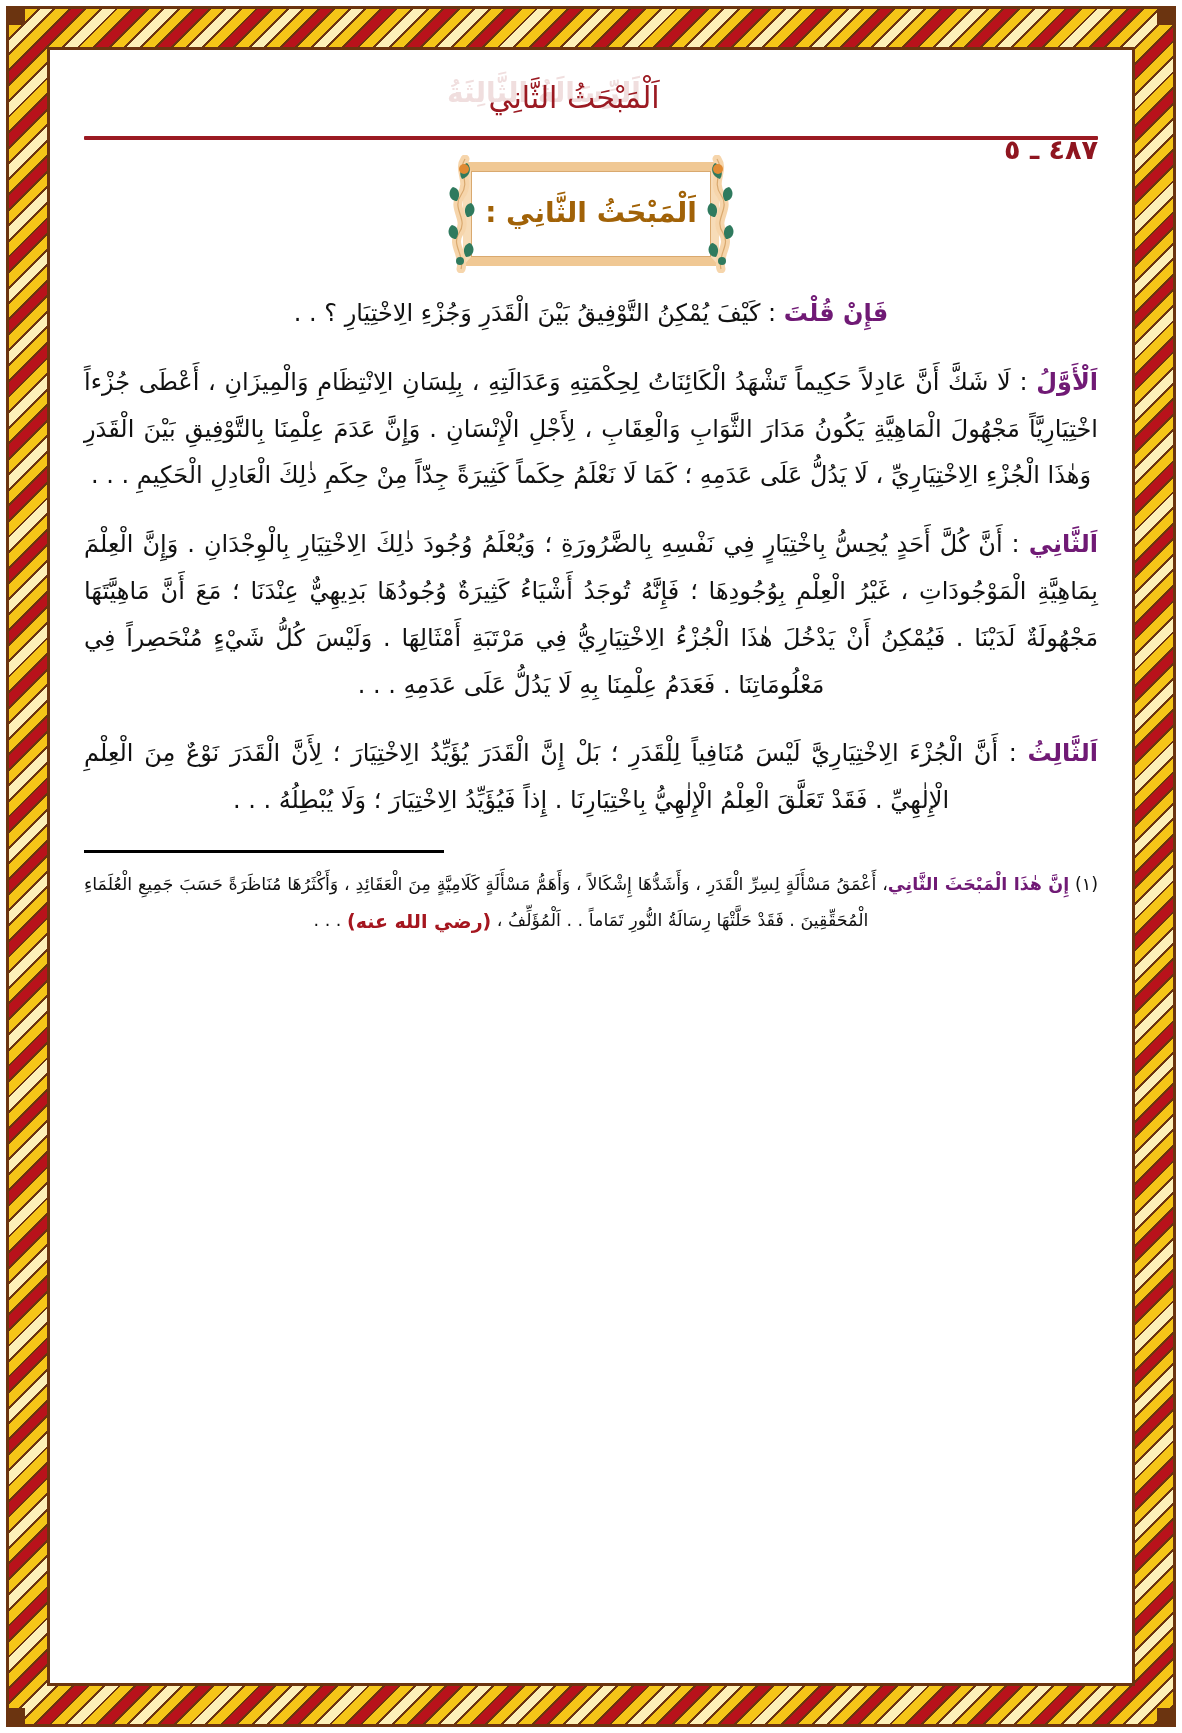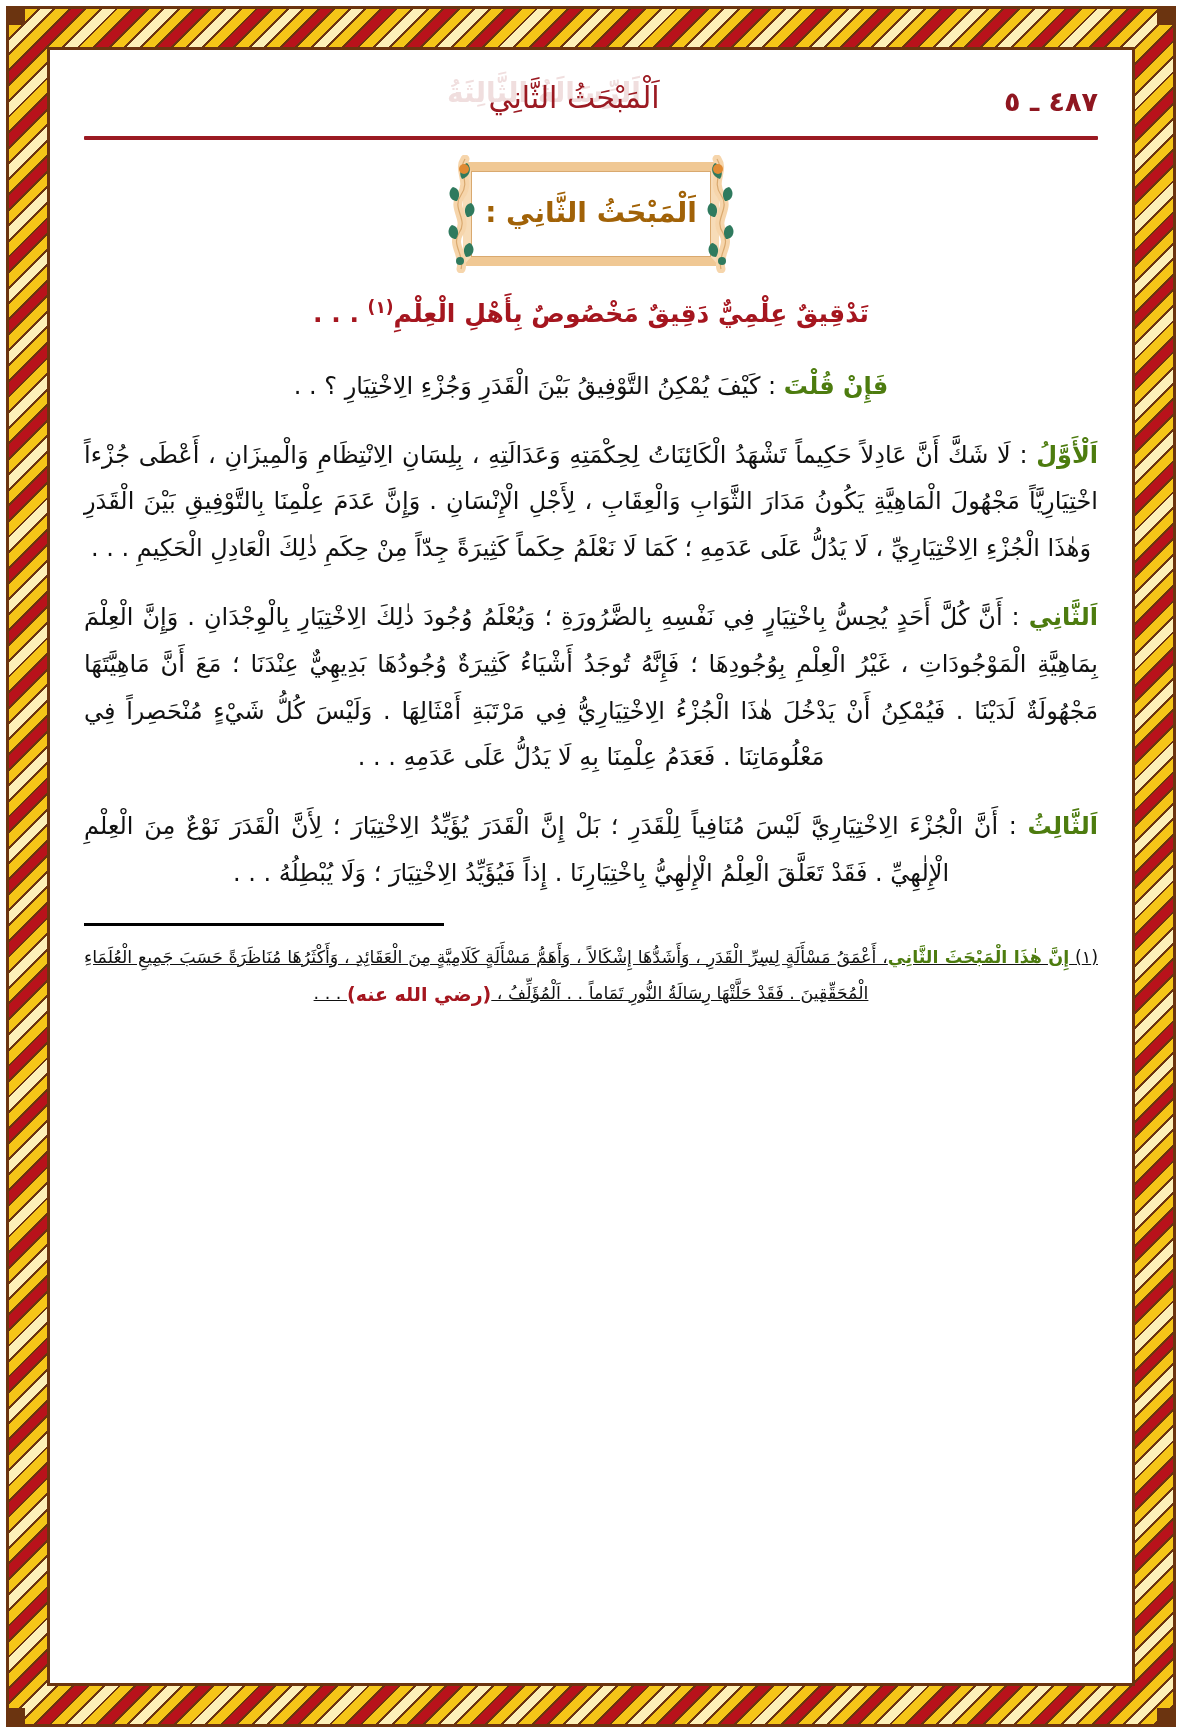--- a/index.html
+++ b/index.html
@@ -92,20 +92,21 @@
   }
   .folio {
     font-size: 27px;
     color: #8f1620;
     font-weight: bold;
     letter-spacing: 1px;
     white-space: nowrap;
     direction: ltr;
     unicode-bidi: isolate;
     padding-top: 6px;
+    margin-top: 48px;
   }
   .header-title-wrap {
     flex: 1;
     position: relative;
     text-align: center;
   }
   .header-watermark {
     position: absolute;
     top: -4px;
     left: 0;
@@ -140,21 +141,21 @@
     text-align: justify;
     text-align-last: center;
     direction: rtl;
   }
   p.para {
     margin: 0 0 22px 0;
     text-align: justify;
     text-align-last: center;
   }
   p.para.tight { margin-bottom: 14px; }
-  .red { color: #4d7c0f; font-weight: bold; }
+  .red { color: #701a75; font-weight: bold; }
 
   
   .deco-box {
     position: relative;
     width: 300px;
     margin: 6px auto 10px auto;
     height: 132px;
   }
   .deco-frame {
     position: absolute;
@@ -219,21 +220,20 @@
     margin-right: auto;
   }
   .footnote-wrap { margin-top: 14px; }
   .footnote {
     font-size: 17.5px;
     line-height: 2.0;
     color: #111;
     text-align: justify;
     text-align-last: center;
     direction: rtl;
-    text-decoration: underline;
   }
   .seal {
     display: inline-block;
     color: #a5161f;
     font-size: 19px;
     font-weight: bold;
     vertical-align: middle;
   }
 </style>
 </head>
@@ -287,23 +287,20 @@
           <path d="M22 8 C28 14, 24 22, 17 24 C13 18, 16 10, 22 8 Z" fill="#2f7a5e"></path>
           <path d="M8 32 C2 36, 4 46, 12 46 C16 40, 14 33, 8 32 Z" fill="#2f7a5e"></path>
           <path d="M26 48 C32 52, 30 62, 22 62 C18 56, 20 49, 26 48 Z" fill="#2f7a5e"></path>
           <path d="M7 70 C1 74, 3 84, 11 84 C15 78, 13 71, 7 70 Z" fill="#2f7a5e"></path>
           <path d="M25 88 C31 92, 29 102, 21 102 C17 96, 19 89, 25 88 Z" fill="#2f7a5e"></path>
           <circle cx="19" cy="14" r="5" fill="#e08a33"></circle>
           <circle cx="15" cy="106" r="4" fill="#2f7a5e"></circle>
         </svg>
       </div>
 
-      <div class="sub-heading">
-        <span>تَدْقِيقٌ عِلْمِيٌّ دَقِيقٌ مَخْصُوصٌ بِأَهْلِ الْعِلْمِ</span><sup class="fn">(١)</sup><span> . . .</span>
-      </div>
 
       <p class="qa-line">
         <span class="red">فَإِنْ قُلْتَ</span><span> : كَيْفَ يُمْكِنُ التَّوْفِيقُ بَيْنَ الْقَدَرِ وَجُزْءِ الِاخْتِيَارِ ؟ . .</span>
       </p>
 
 
       <p class="para">
         <span class="red">اَلْأَوَّلُ</span><span> : لَا شَكَّ أَنَّ عَادِلاً حَكِيماً تَشْهَدُ الْكَائِنَاتُ لِحِكْمَتِهِ وَعَدَالَتِهِ ، بِلِسَانِ الِانْتِظَامِ وَالْمِيزَانِ ، أَعْطَى جُزْءاً اخْتِيَارِيَّاً مَجْهُولَ الْمَاهِيَّةِ يَكُونُ مَدَارَ الثَّوَابِ وَالْعِقَابِ ، لِأَجْلِ الْإِنْسَانِ . وَإِنَّ عَدَمَ عِلْمِنَا بِالتَّوْفِيقِ بَيْنَ الْقَدَرِ وَهٰذَا الْجُزْءِ الِاخْتِيَارِيِّ ، لَا يَدُلُّ عَلَى عَدَمِهِ ؛ كَمَا لَا نَعْلَمُ حِكَماً كَثِيرَةً جِدّاً مِنْ حِكَمِ ذٰلِكَ الْعَادِلِ الْحَكِيمِ . . .</span>
       </p>
 

